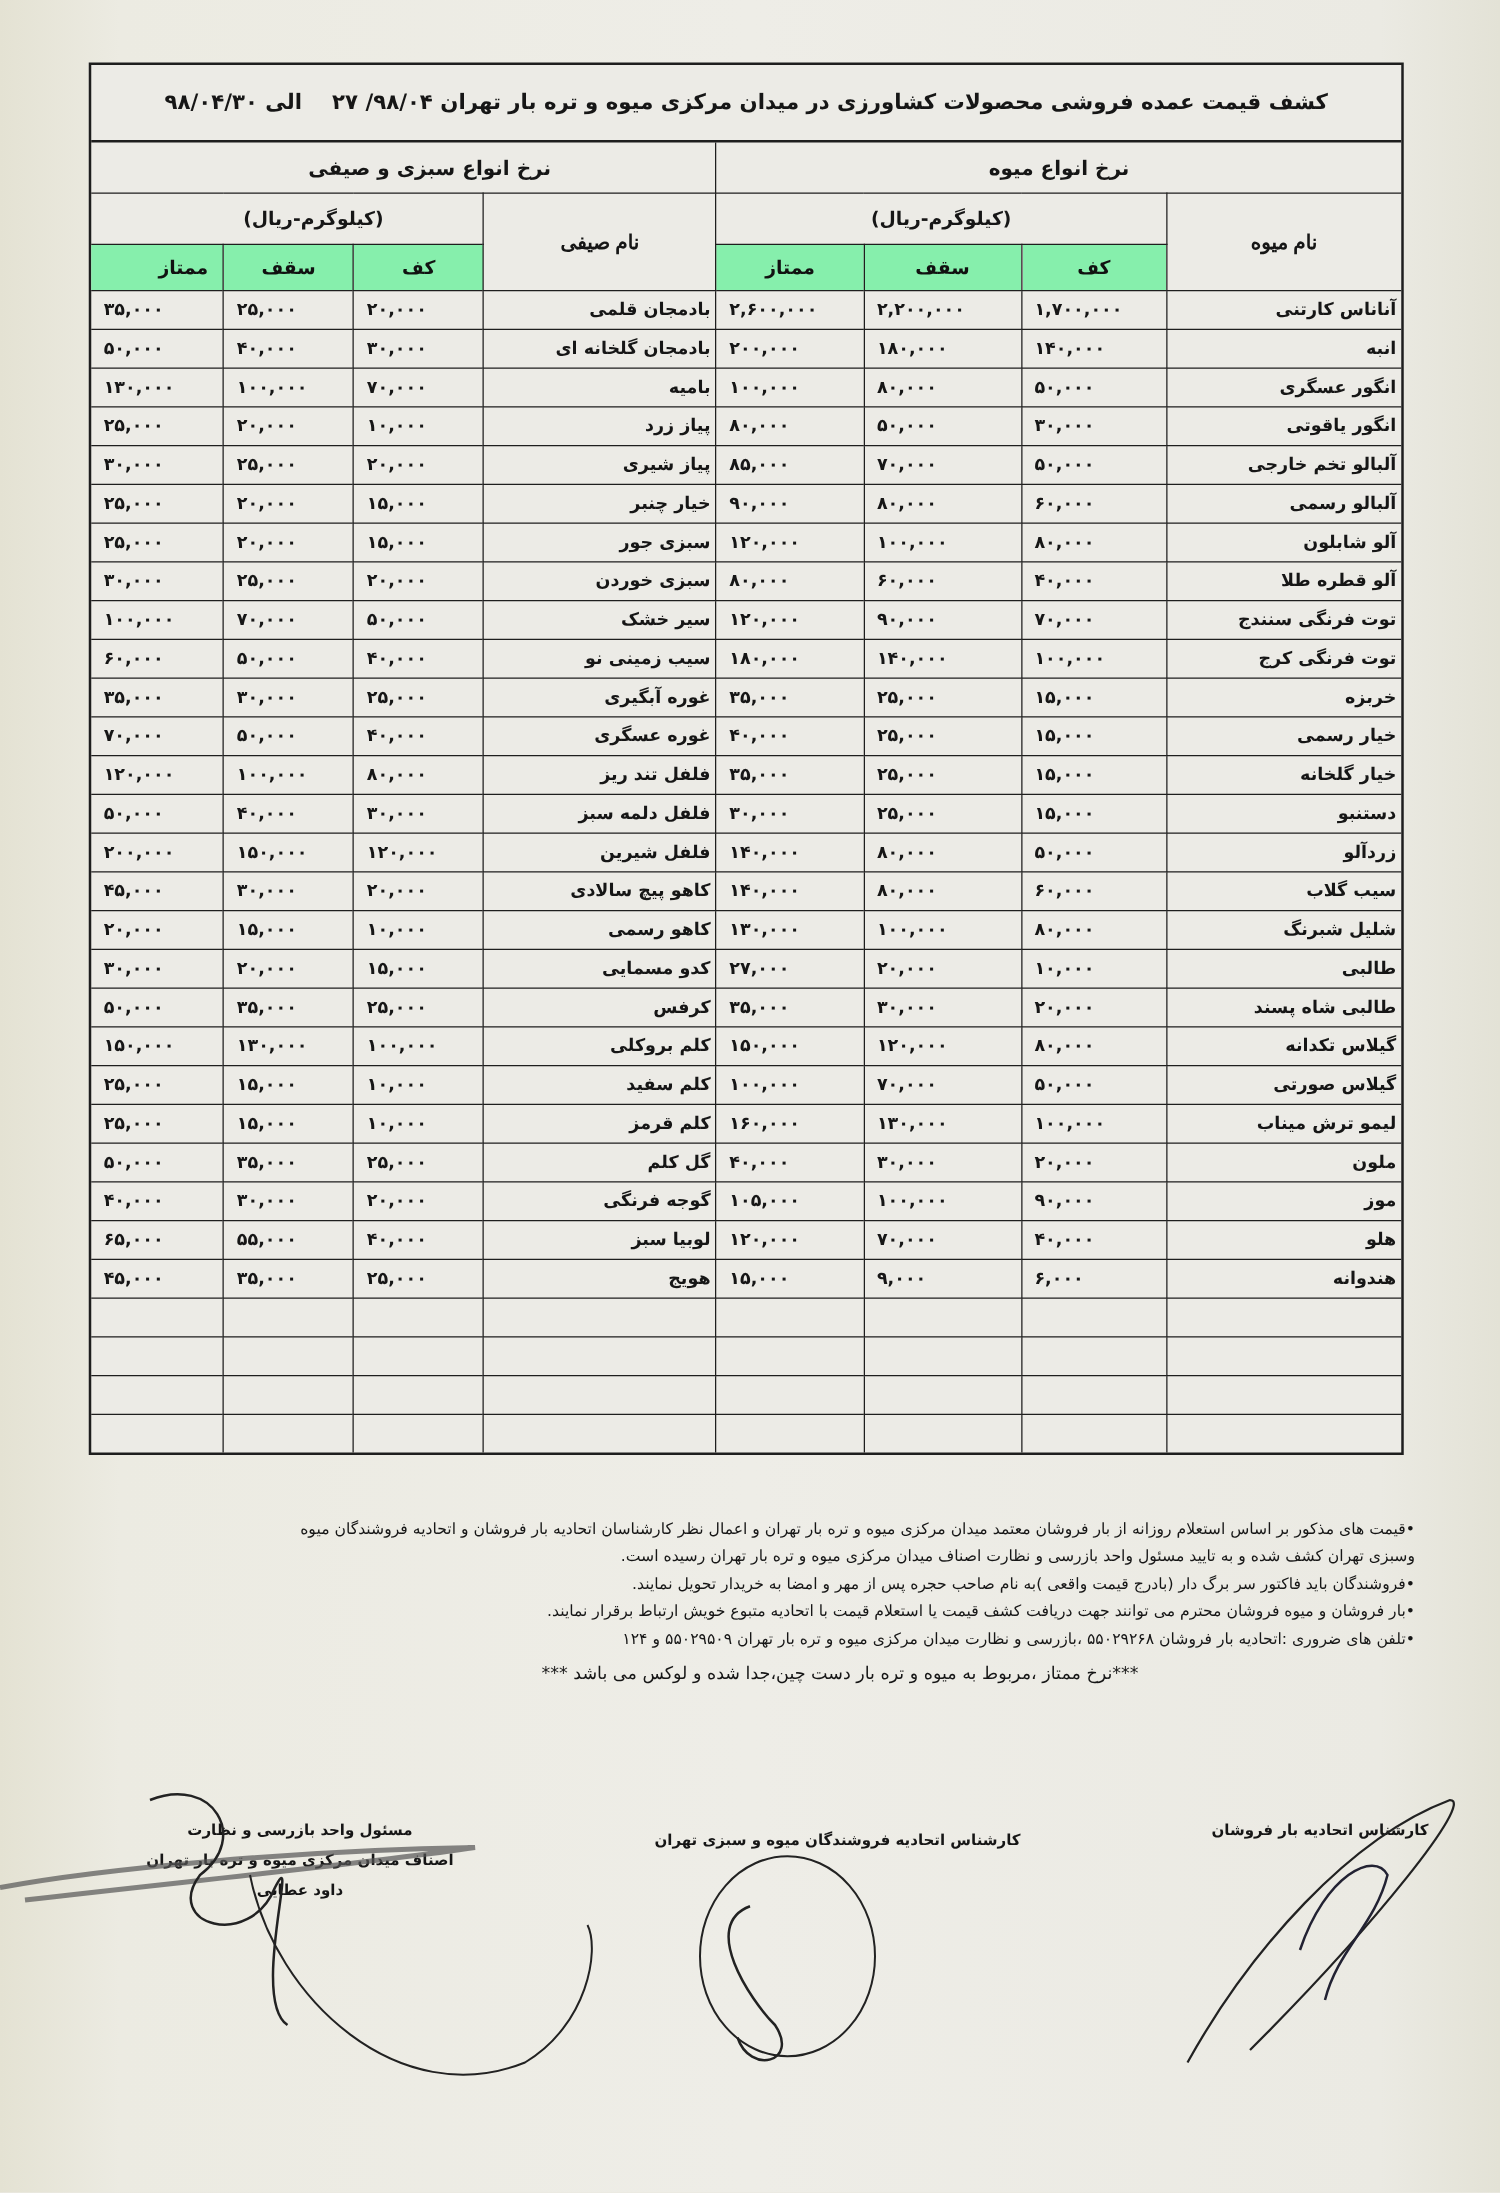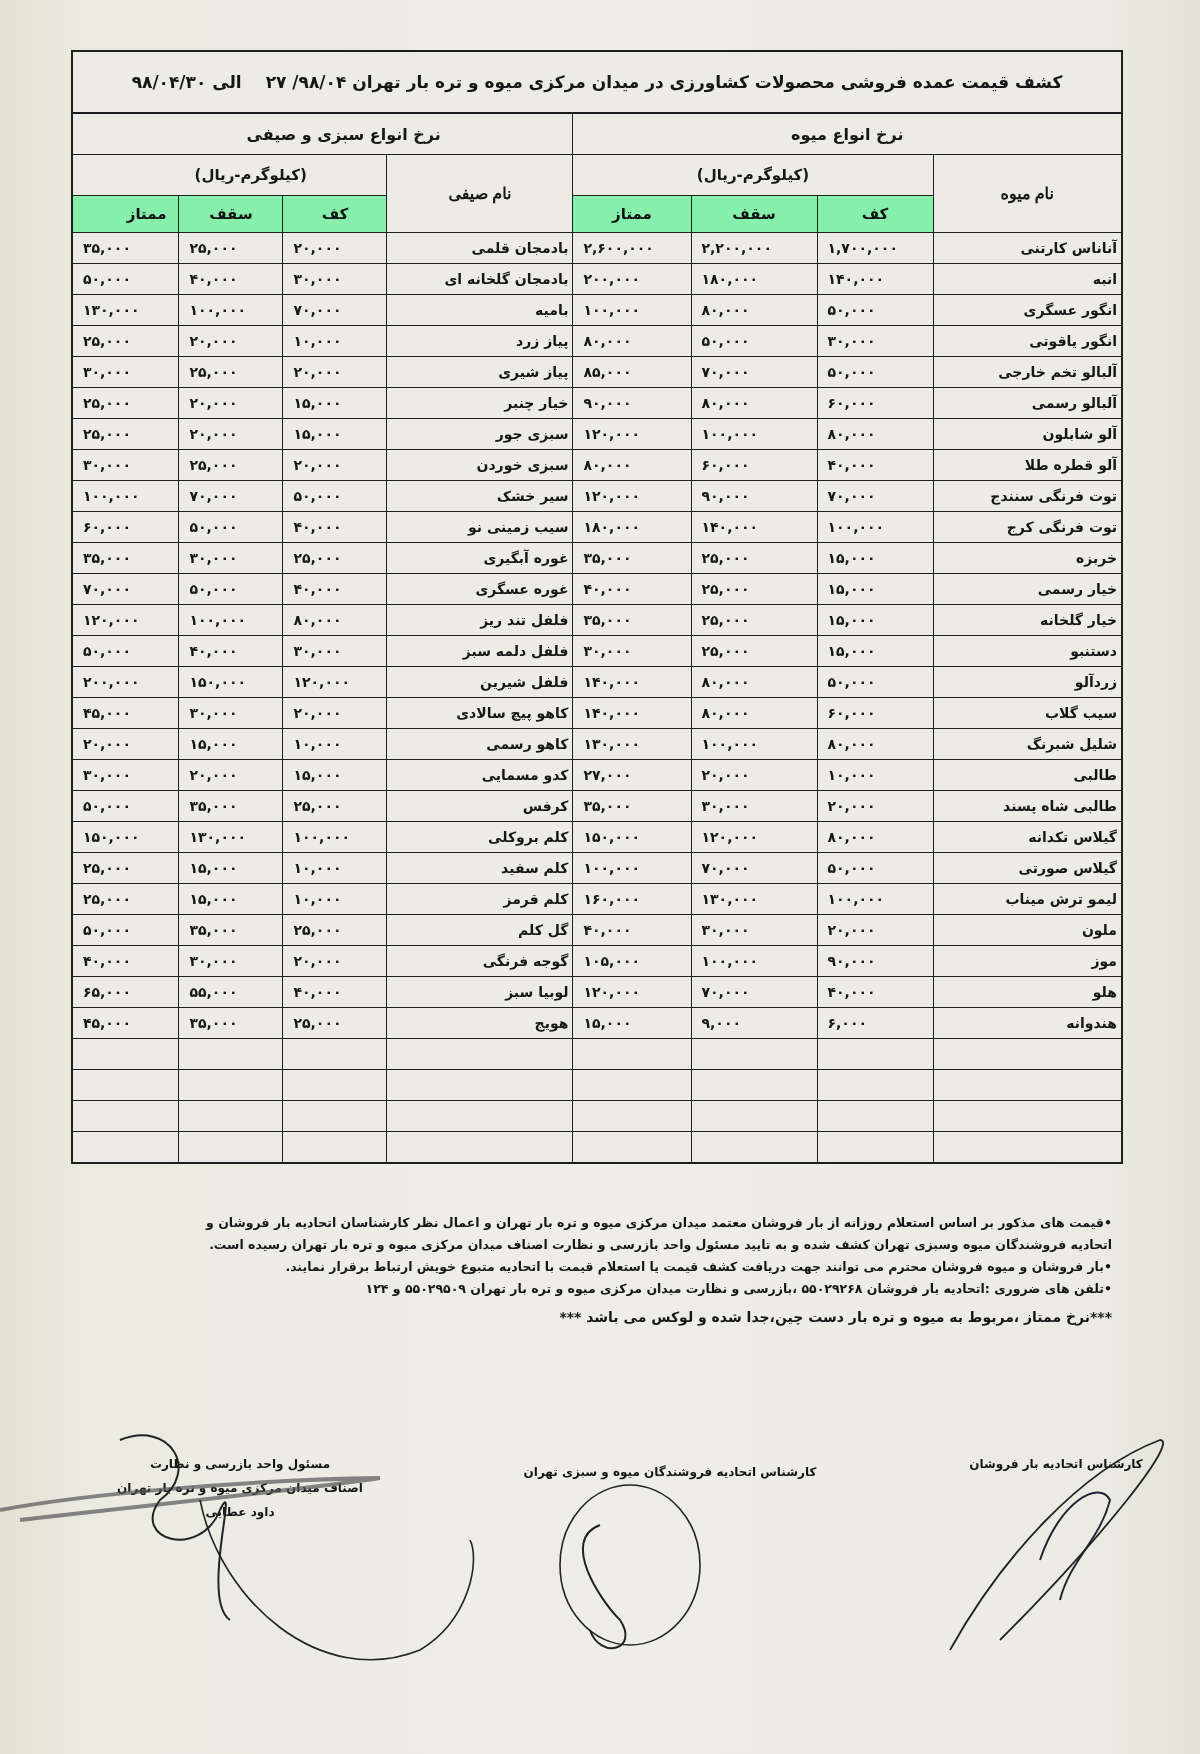--- a/index.html
+++ b/index.html
@@ -39,25 +39,25 @@
   table.grid td:last-child, table.grid th:last-child { border-left: none; padding-left: 42px; }
   table.grid tr:last-child td { border-bottom: none; }
   .sec-head { height: 40px !important; font-size: 16px !important; text-align: center; }
   .unit-head { height: 40px !important; font-size: 15px !important; text-align: center; margin-left: 36px; }
   .name-head { font-size: 16px !important; text-align: center; font-family: Liberation Serif, serif; }
   .col-head { background: #86efac; color: #111; height: 36px !important; font-size: 15px !important; text-align: center; }
   td.name { text-align: right; padding-right: 4px !important; font-size: 15px; }
   td.num { text-align: left; padding-left: 10px !important; font-family: "DejaVu Sans", sans-serif; font-size: 14px; letter-spacing: 0.5px; direction: ltr; }
   .empty td { height: 31px; }
   .notes {
-    position: absolute; left: 192px; top: 1212px; width: 920px;
-    direction: rtl; text-align: right; font-size: 12.5px; font-weight: bold; line-height: 22px;
+    position: absolute; left: 212px; top: 1212px; width: 920px;
+    direction: rtl; text-align: right; font-size: 12.5px; font-weight: normal; line-height: 22px;
   }
   .notes p { margin: 0; }
-  .notes .stars { font-size: 14px; margin-top: 6px; }
+  .notes .stars { font-size: 14px; margin-top: 6px; text-align: center; }
   .sig { position: absolute; direction: rtl; text-align: center; font-size: 12px; font-weight: bold; line-height: 24px; }
   svg.ink { position: absolute; left: 0; top: 0; pointer-events: none; }
 </style>
 </head>
 <body>
 
 <div class="paper">
 
   <div class="sheet">
     <div class="title-band">
@@ -396,20 +396,21 @@
             <td class=""></td>
             <td class=""></td>
             <td class=""></td>
           </tr>
         </tbody>
     </table>
   </div>
 
   <div class="notes">
     <p>•قیمت های مذکور بر اساس استعلام روزانه از بار فروشان معتمد میدان مرکزی میوه و تره بار تهران و اعمال نظر کارشناسان اتحادیه بار فروشان و اتحادیه فروشندگان میوه وسبزی تهران کشف شده و به تایید مسئول واحد بازرسی و نظارت اصناف میدان مرکزی میوه و تره بار تهران رسیده است.</p>
+    <p>•فروشندگان باید فاکتور سر برگ دار (بادرج قیمت واقعی )به نام صاحب حجره پس از مهر و امضا به خریدار تحویل نمایند.</p>
     <p>•بار فروشان و میوه فروشان محترم می توانند جهت دریافت کشف قیمت  یا استعلام قیمت با اتحادیه متبوع خویش ارتباط برقرار نمایند.</p>
     <p>•تلفن های ضروری :اتحادیه بار فروشان  ۵۵۰۲۹۲۶۸   ،بازرسی و نظارت میدان مرکزی میوه و تره بار  تهران ۵۵۰۲۹۵۰۹  و  ۱۲۴</p>
     <p class="stars">***نرخ ممتاز ،مربوط به میوه و تره بار دست چین،جدا شده و لوکس می باشد ***</p>
   </div>
 
   <div class="sig" style="left:90px; top:1452px; width:300px;">
     <div>مسئول واحد بازرسی و نظارت</div>
     <div>اصناف میدان مرکزی میوه و تره بار تهران</div>
     <div>داود عطایی</div>
   </div>

